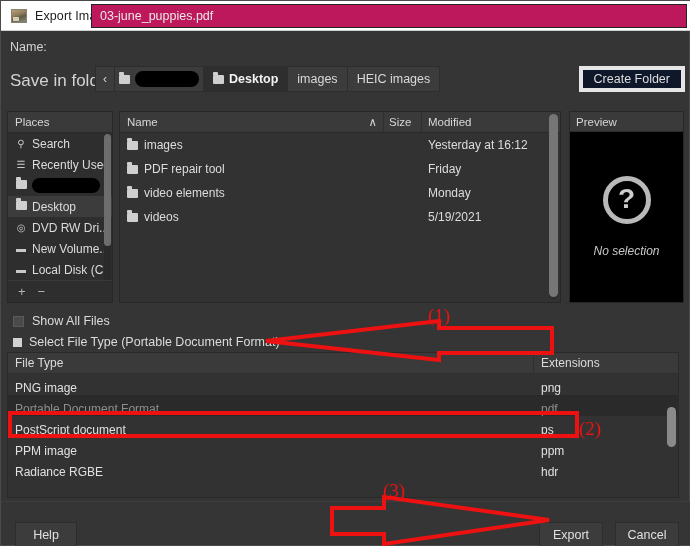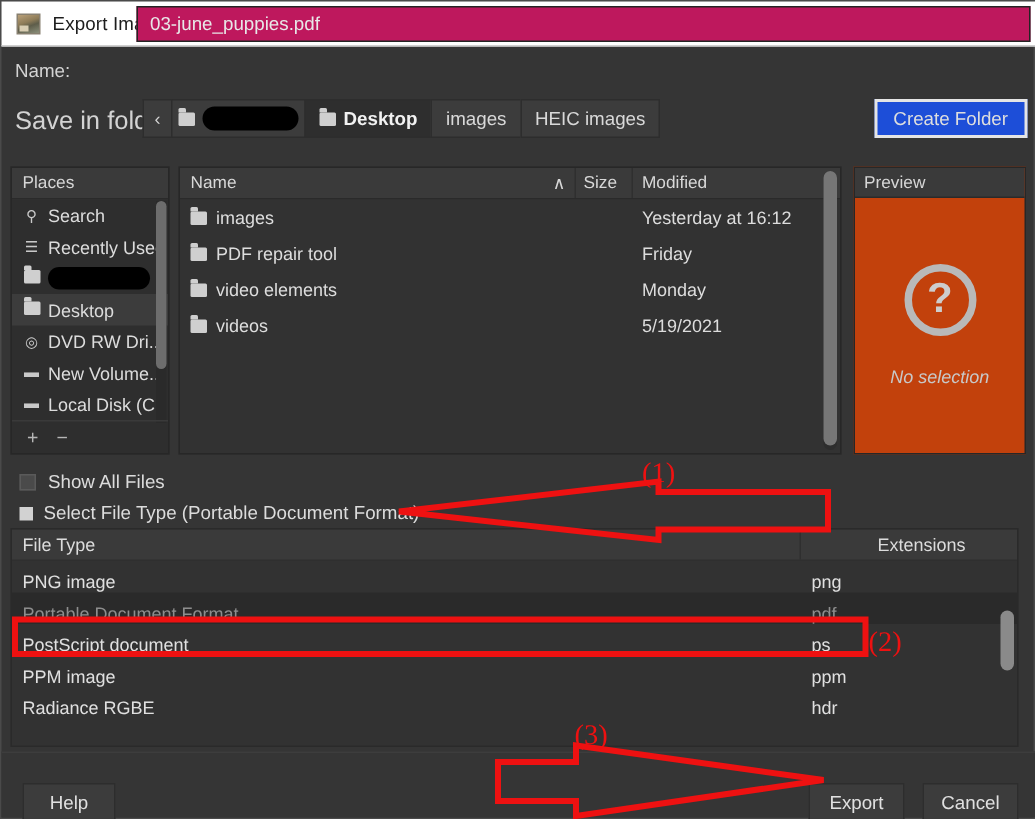--- a/index.html
+++ b/index.html
@@ -89,21 +89,21 @@
   .folder-glyph {
     width: 11px; height: 9px; background: #cfcfcf; position: relative; flex: none;
     border-radius: 1px;
   }
   .folder-glyph:before {
     content: ""; position: absolute; left: 0; top: -3px; width: 5px; height: 3px;
     background: #cfcfcf; border-radius: 1px 1px 0 0;
   }
   .create-folder {
     position: absolute; right: 6px; top: 3px; height: 26px;
-    padding: 0 11px; background: #1d4ed8; border: 2px solid #e5e5e5;
+    padding: 0 11px; background: #0f172a; border: 4px solid #e5e5e5;
     color: #dedede; font-size: 12.5px;
     display: flex; align-items: center;
   }
 
   
   .places {
     position: absolute; left: 6px; top: 110px; width: 106px; height: 192px;
     background: #2e2e2e; border: 1px solid #272727;
     overflow: hidden;
   }
@@ -157,21 +157,21 @@
   .fl-scroll {
     position: absolute; right: 2px; top: 2px; width: 9px; height: 186px;
     background: #2d2d2d; border-radius: 5px;
   }
   .fl-scroll i { position: absolute; left: 0; top: 0; width: 9px; height: 183px;
     background: #767676; border-radius: 5px; display: block; }
 
   
   .preview {
     position: absolute; left: 568px; top: 110px; width: 115px; height: 192px;
-    background: #c2410c; border: 1px solid #272727;
+    background: #000000; border: 1px solid #272727;
   }
   .preview-head {
     height: 20px; background: #3a3a3a; border-bottom: 1px solid #2a2a2a;
     display: flex; align-items: center; padding-left: 6px;
     font-size: 11.5px; color: #d6d6d6;
   }
   .preview-body {
     height: 170px; display: flex; flex-direction: column;
     align-items: center; justify-content: center; gap: 20px;
   }
@@ -201,21 +201,21 @@
   .typetable {
     position: absolute; left: 6px; top: 351px; width: 672px; height: 146px;
     background: #323232; border: 1px solid #2a2a2a; overflow: hidden;
   }
   .tt-head {
     display: flex; height: 21px; background: #3a3a3a; border-bottom: 1px solid #2f2f2f;
     font-size: 12px; color: #dcdcdc;
   }
   .tt-head .t-type { width: 526px; padding-left: 7px; display: flex; align-items: center;
     border-right: 1px solid #2f2f2f; }
-  .tt-head .t-ext { flex: 1; padding-left: 7px; display: flex; align-items: center; margin-left: 44px; }
+  .tt-head .t-ext { flex: 1; padding-left: 7px; display: flex; align-items: center; }
   .tt-row {
     display: flex; height: 21px; font-size: 12px; color: #e0e0e0; align-items: flex-end;
   }
   .tt-row.selected { background: #2a2a2a; color: #8d8d8d; }
   .tt-row .t-type { width: 526px; padding-left: 7px; }
   .tt-row .t-ext { flex: 1; padding-left: 7px; }
   .tt-scroll {
     position: absolute; right: 2px; top: 54px; width: 9px; height: 40px;
     background: #8a8a8a; border-radius: 5px;
   }

